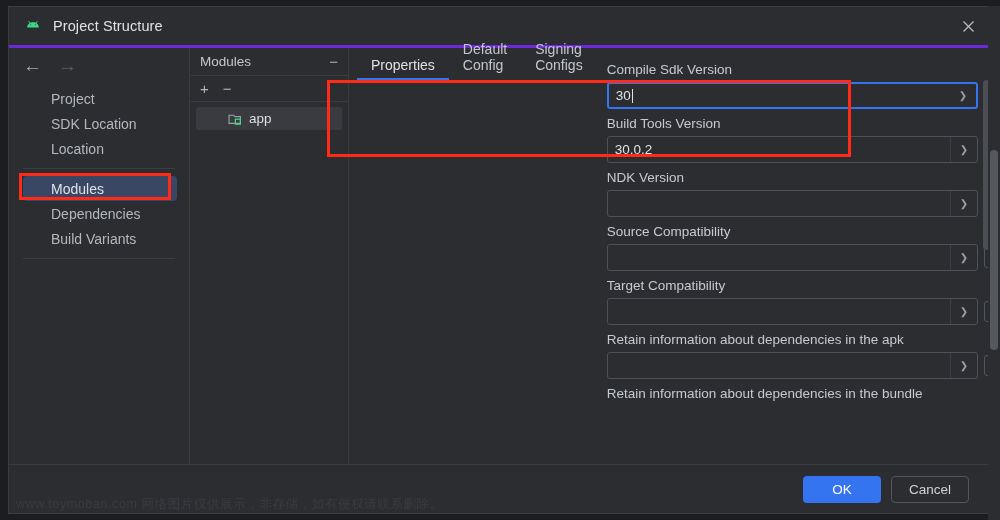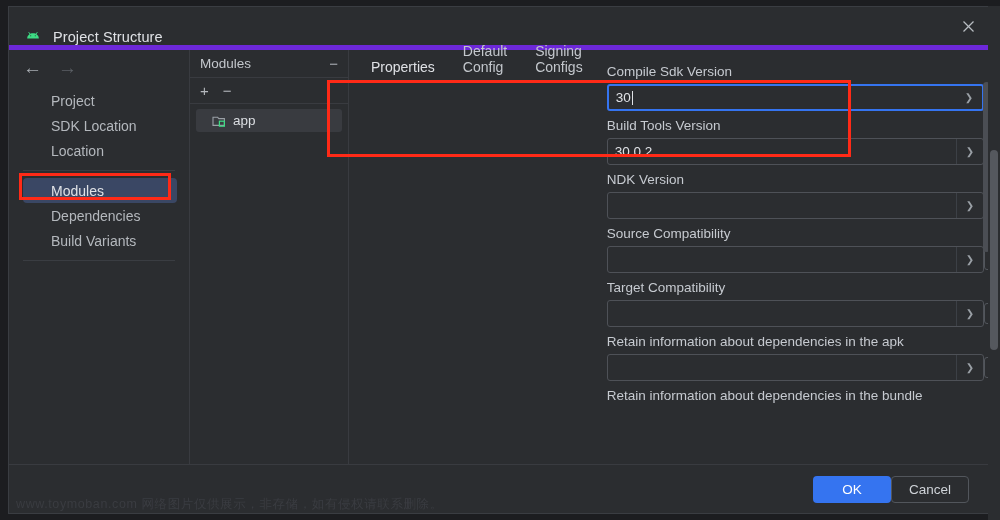--- a/index.html
+++ b/index.html
@@ -34,23 +34,23 @@
     display: flex;
     flex-direction: column;
     overflow: hidden;
   }
 
   
   .titlebar {
     height: 38px;
     flex: 0 0 38px;
     display: flex;
-    align-items: flex-end;
-    background: #2b2d30;
-    border-bottom: 5px solid #6d28d9;
+    align-items: center;
+    background: #2b2d30;
+    border-bottom: 3px solid #6d28d9;
     position: relative;
   }
   .android-icon {
     margin-left: 16px;
     width: 16px;
     height: 16px;
     position: relative;
   }
   .title-text {
     margin-left: 12px;
@@ -161,21 +161,21 @@
     color: #b4b8bd;
     font-size: 15px;
   }
   .modules-list { padding-top: 5px; }
   .module-item {
     height: 23px;
     margin: 0 6px;
     display: flex;
     align-items: center;
     gap: 6px;
-    padding-left: 16px;
+    padding-left: 32px;
     background: #393b40;
     border-radius: 3px;
     color: #dcdfe3;
     font-size: 13.5px;
   }
   .folder-icon { width: 15px; height: 14px; position: relative; }
 
   
   .content {
     flex: 1 1 auto;
@@ -221,20 +221,21 @@
   .field-group { margin-bottom: 7px; }
   .field-label {
     color: #c6cad0;
     font-size: 13.5px;
     margin-bottom: 5px;
     display: block;
   }
   .field-row {
     display: flex;
     align-items: center;
+    gap: 6px;
   }
   .combo {
     width: 442px;
     height: 27px;
     box-sizing: border-box;
     background: #2b2d30;
     border: 1px solid #4e5157;
     border-radius: 3px;
     display: flex;
     align-items: center;
@@ -282,20 +283,21 @@
   
   .bottombar {
     flex: 0 0 48px;
     height: 48px;
     background: #2b2d30;
     border-top: 1px solid #393b40;
     display: flex;
     align-items: center;
     justify-content: flex-end;
     padding-right: 22px;
+    gap: 10px;
     position: relative;
   }
   .btn-ok {
     width: 78px;
     height: 27px;
     background: #3574f0;
     border-radius: 4px;
     color: #ffffff;
     font-size: 13.5px;
     display: flex;

